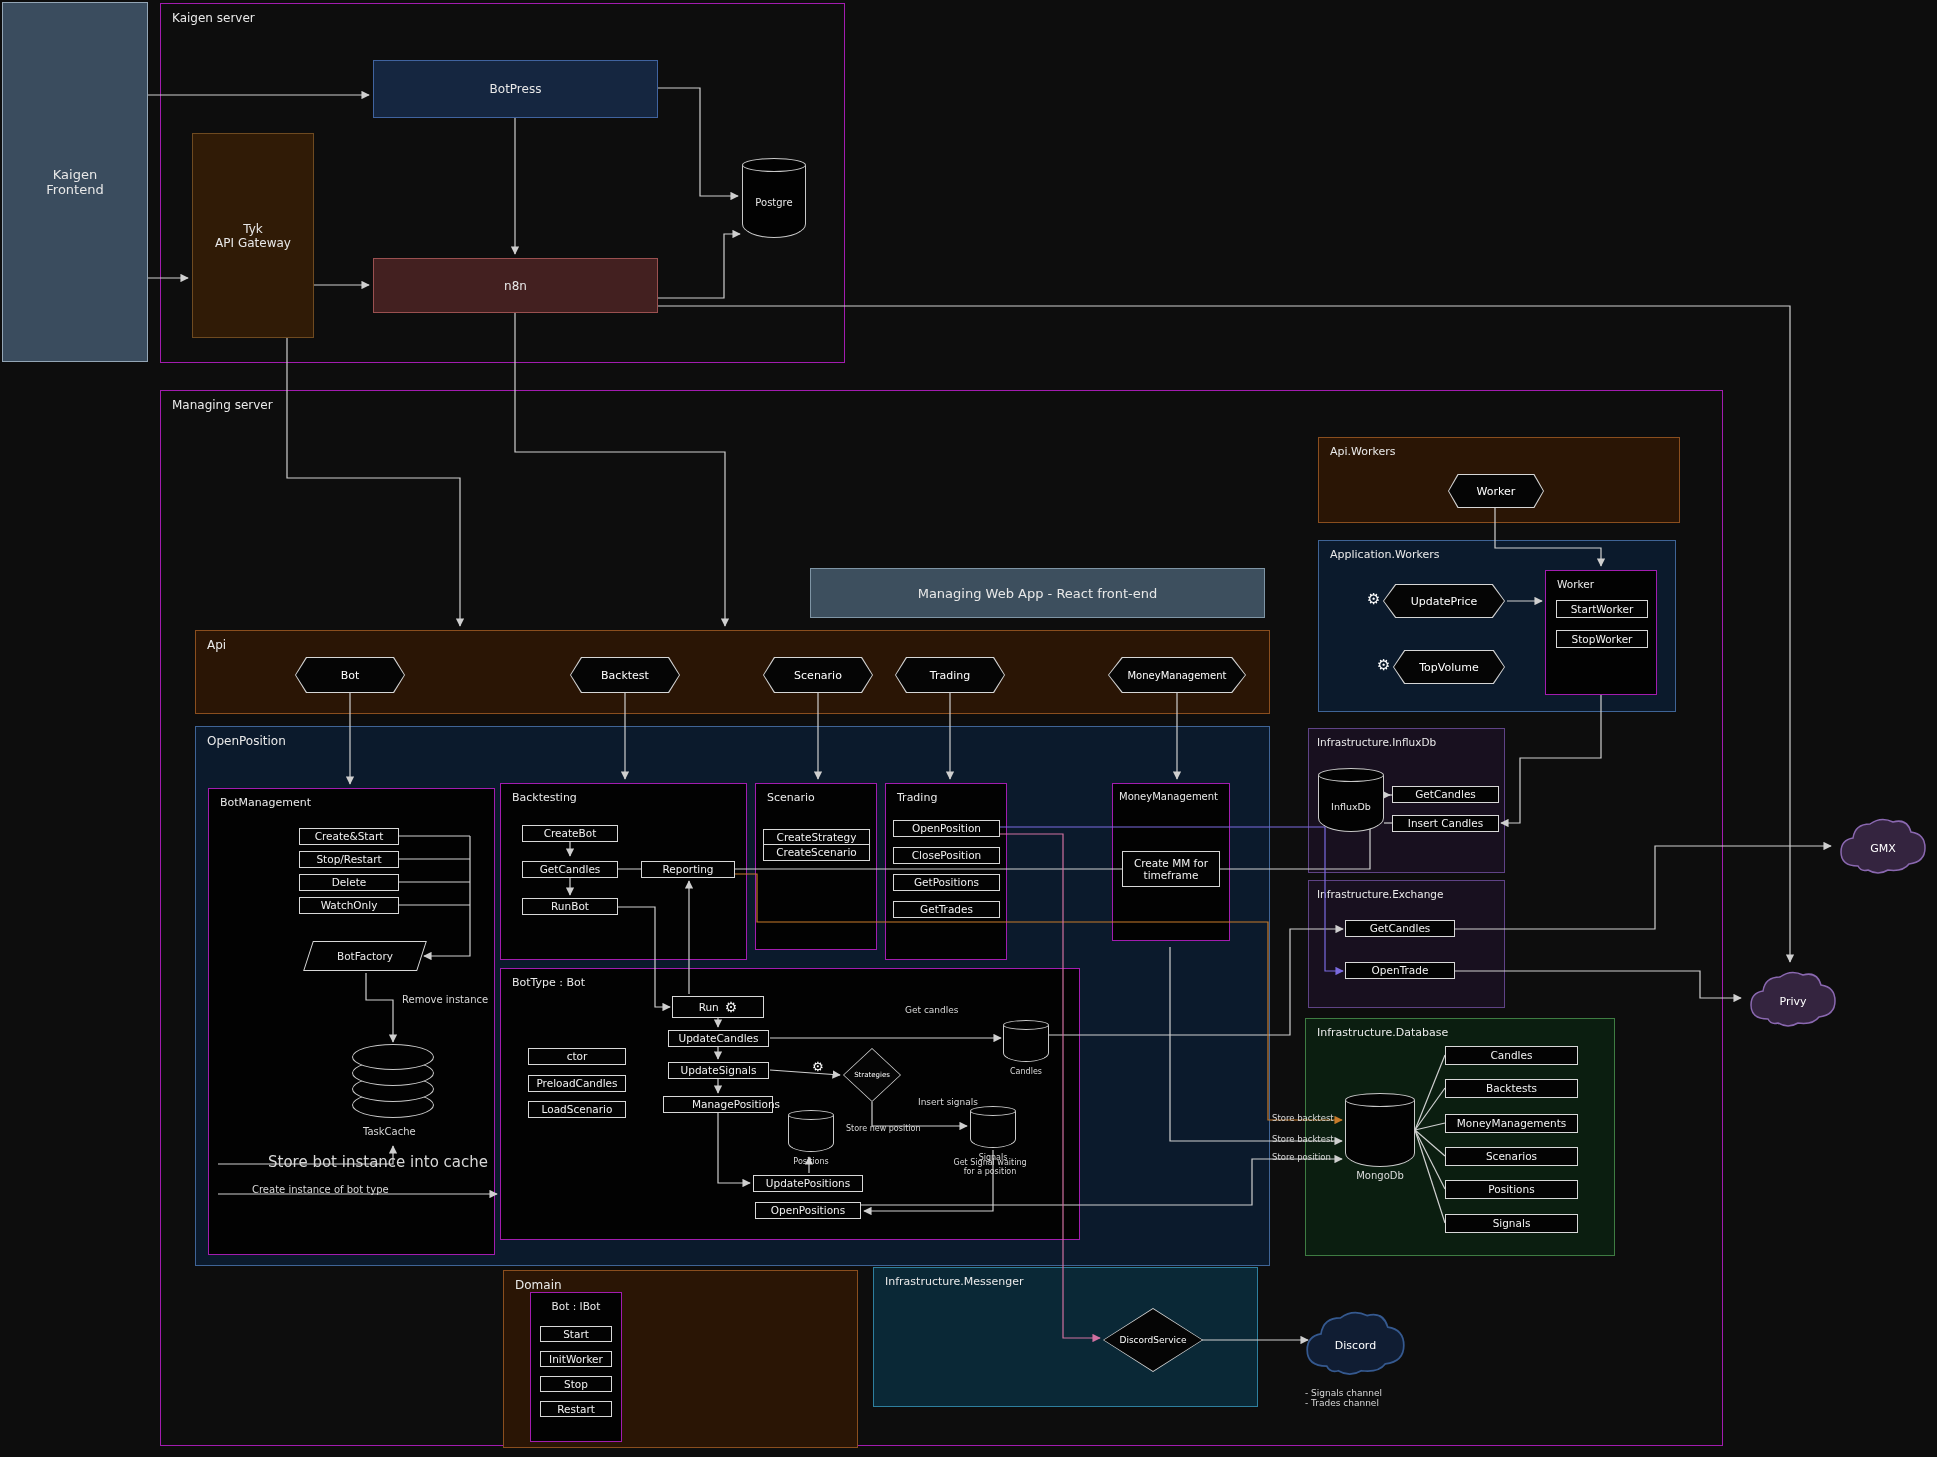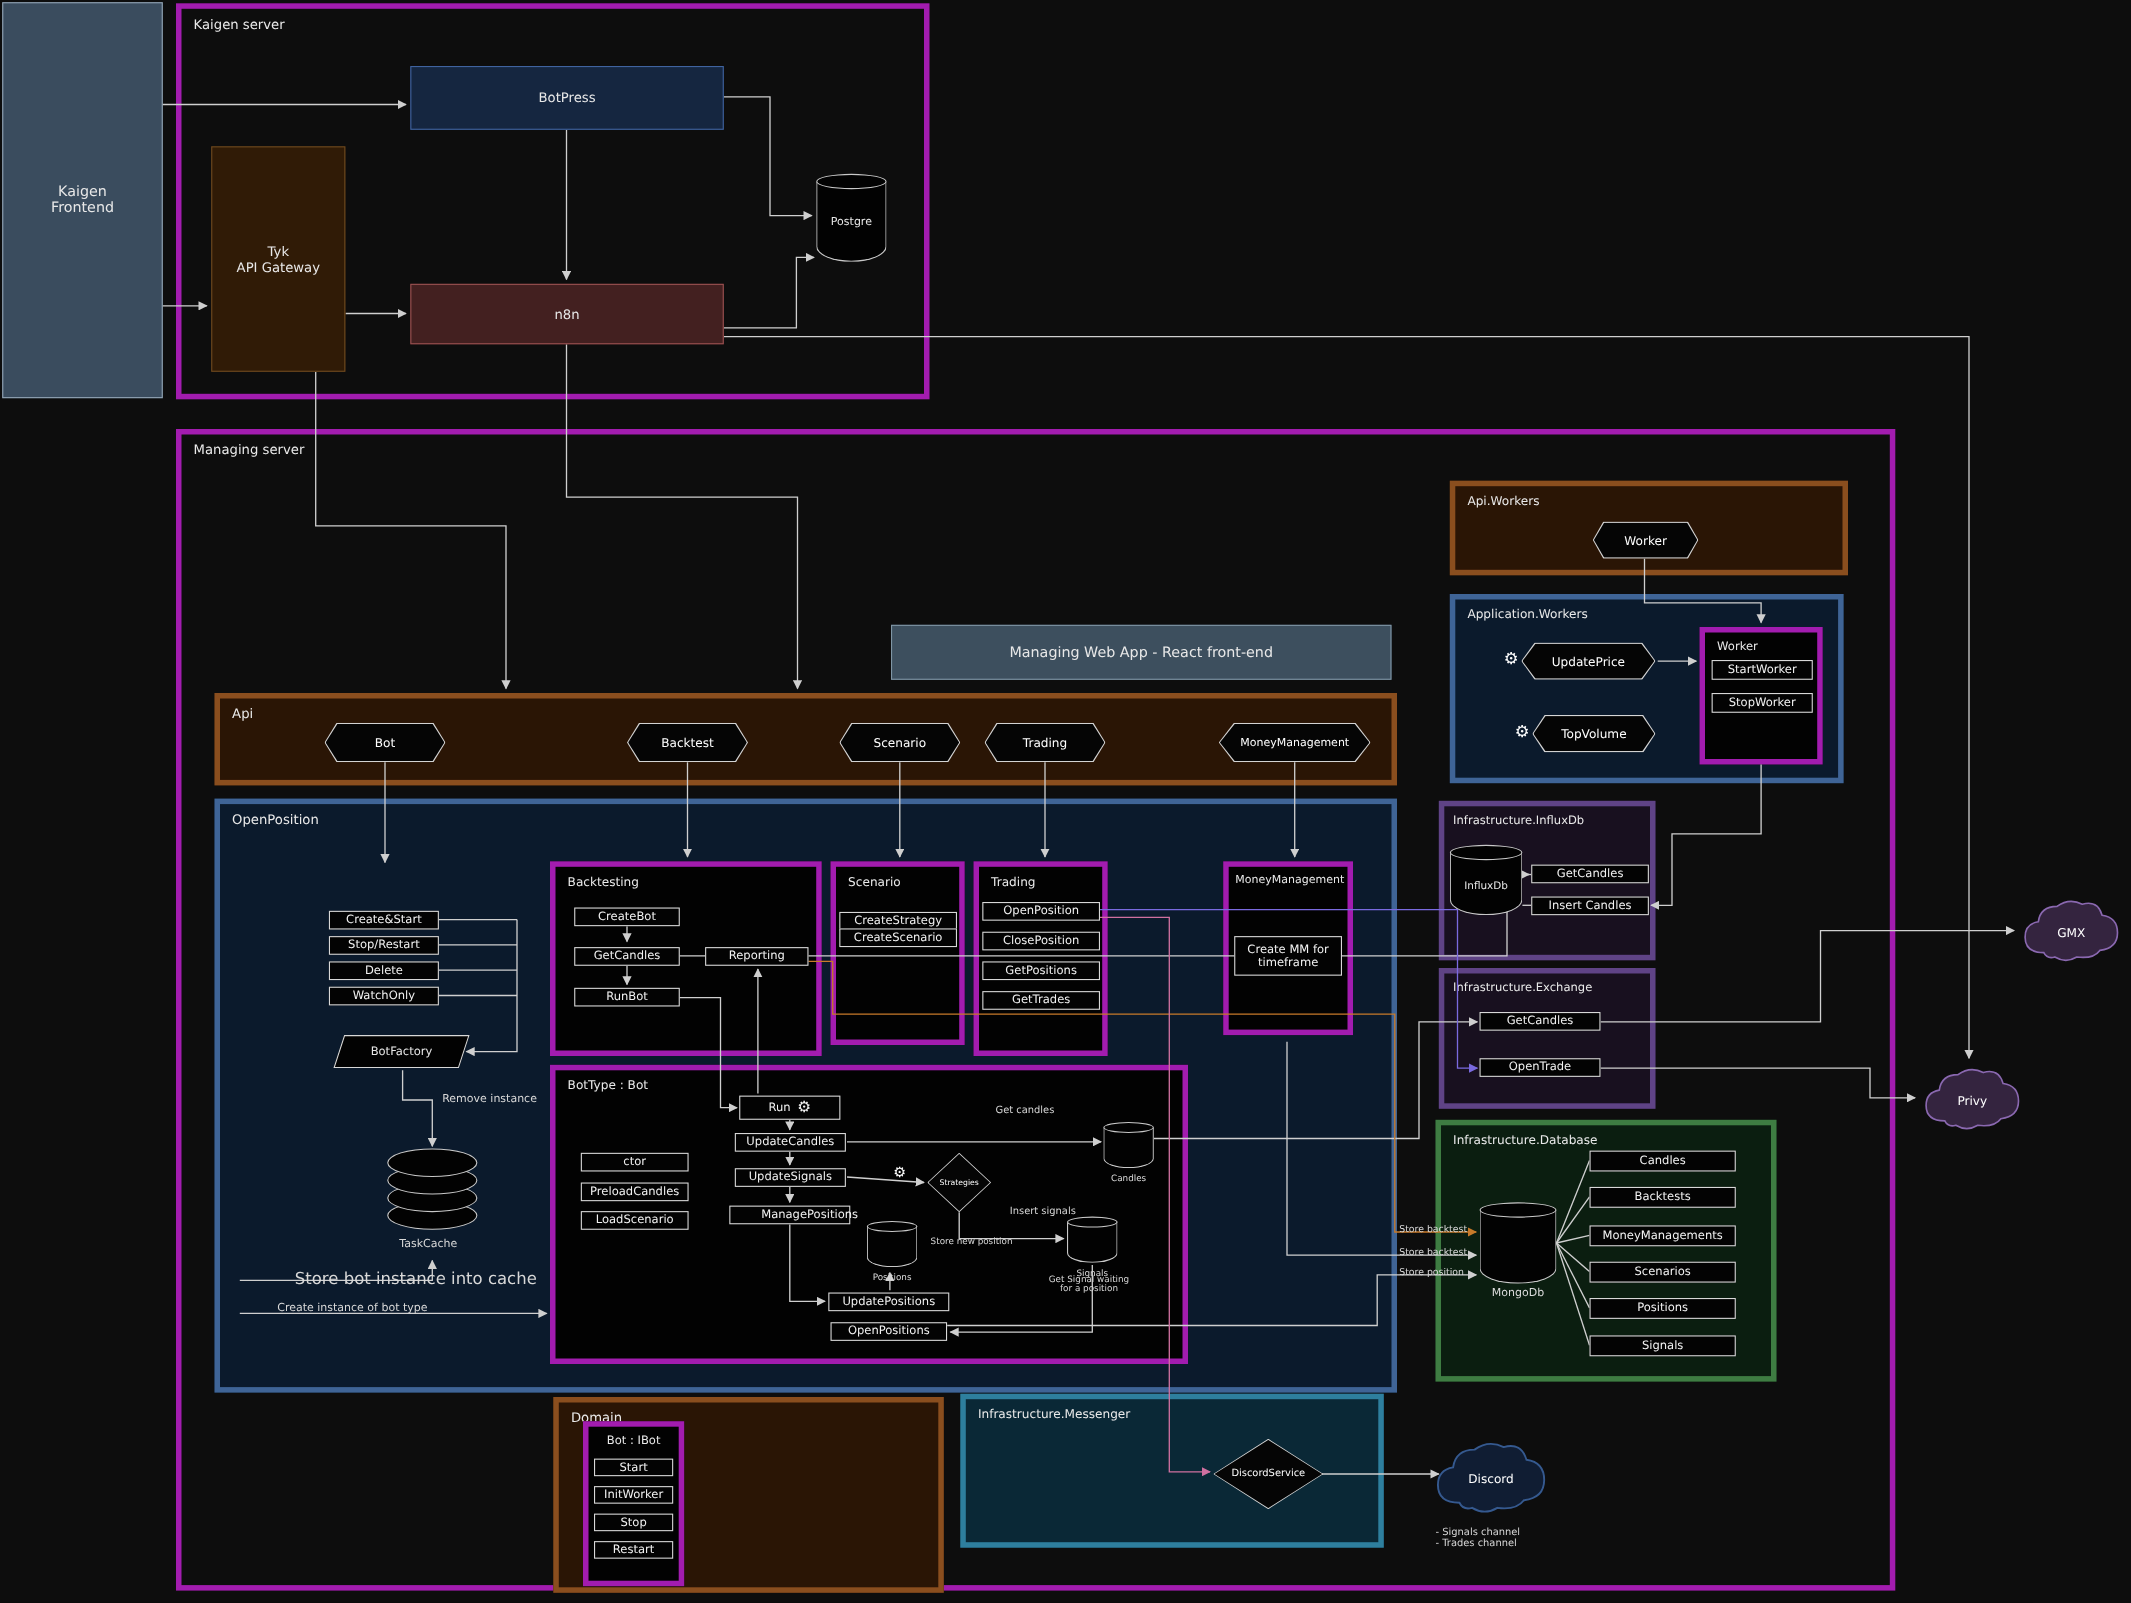--- a/index.html
+++ b/index.html
@@ -1,21 +1,21 @@
 <!DOCTYPE html>
 <html><head>
 <meta charset="utf-8">
 <style>
   * { margin:0; padding:0; box-sizing:border-box; }
   html,body { background:#0d0d0d; }
   body { font-family:"DejaVu Sans","Liberation Sans",sans-serif; color:#e8e8e8; }
   #stage { position:relative; width:1937px; height:1457px; background:#0d0d0d; overflow:hidden; }
   .abs { position:absolute; }
   .pre { white-space:pre-line; }
-  .frame { position:absolute; border:5px solid #a21caf; background:transparent; }
+  .frame { position:absolute; border:1px solid #a21caf; background:transparent; }
   .blackbox { background:#020202; }
   .brown  { background:#2a1505; border-color:#8a4e1e; }
   .navy   { background:#0b1a2c; border-color:#3f6496;padding-left:26px; }
   .purple { background:#18101f; border-color:#5f4386; }
   .green  { background:#0b1e10; border-color:#3e7c42; }
   .teal   { background:#0a2836; border-color:#2e7f9e; }
   .ftitle { position:absolute; top:7px; left:11px; font-size:12px; color:#eaeaea; white-space:nowrap; }
   .panel  { position:absolute; display:flex; align-items:center; justify-content:center; text-align:center; font-size:12px; }
   .btn { position:absolute; z-index:4; border:1px solid #d8d8d8; background:#030303; color:#f2f2f2;
          font-size:10.5px; display:flex; align-items:center; justify-content:center; text-align:center; line-height:1.15; }
@@ -71,20 +71,23 @@
   <div class="panel" style="left:810px;top:568px;width:455px;height:50px;background:#3d4f5e;border:1px solid #7f95a5;font-size:13px;">Managing Web App - React front-end</div>
 
   <div class="frame brown" style="left:195px;top:630px;width:1075px;height:84px;">
     <span class="ftitle">Api</span>
   </div>
 
   <div class="frame navy" style="left:195px;top:726px;width:1075px;height:540px;">
     <span class="ftitle">OpenPosition</span>
   </div>
 
+  <div class="frame blackbox" style="left:208px;top:788px;width:287px;height:467px;">
+    <span class="ftitle" style="font-size:11px;">BotManagement</span>
+  </div>
 
   <div class="frame blackbox" style="left:500px;top:783px;width:247px;height:177px;">
     <span class="ftitle" style="font-size:11px;">Backtesting</span>
   </div>
 
   <div class="frame blackbox" style="left:755px;top:783px;width:122px;height:167px;">
     <span class="ftitle" style="font-size:11px;">Scenario</span>
   </div>
 
   <div class="frame blackbox" style="left:885px;top:783px;width:122px;height:177px;">

